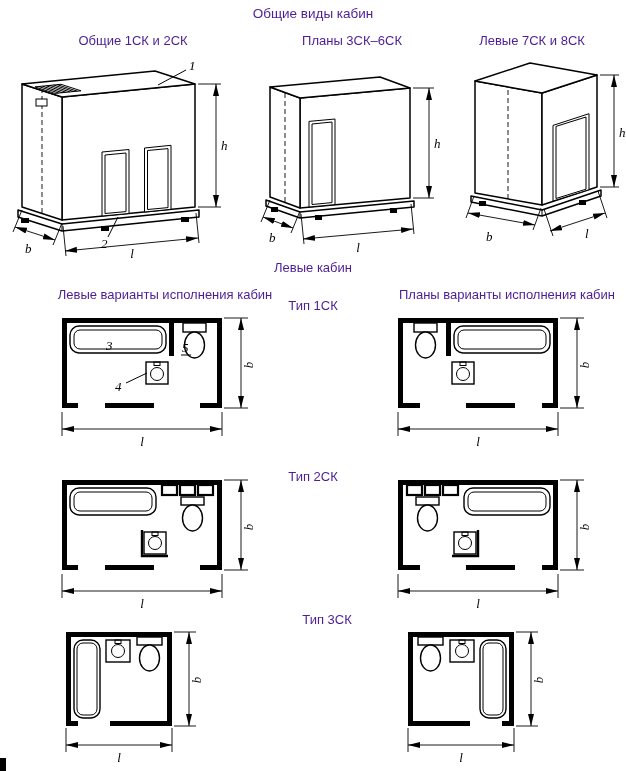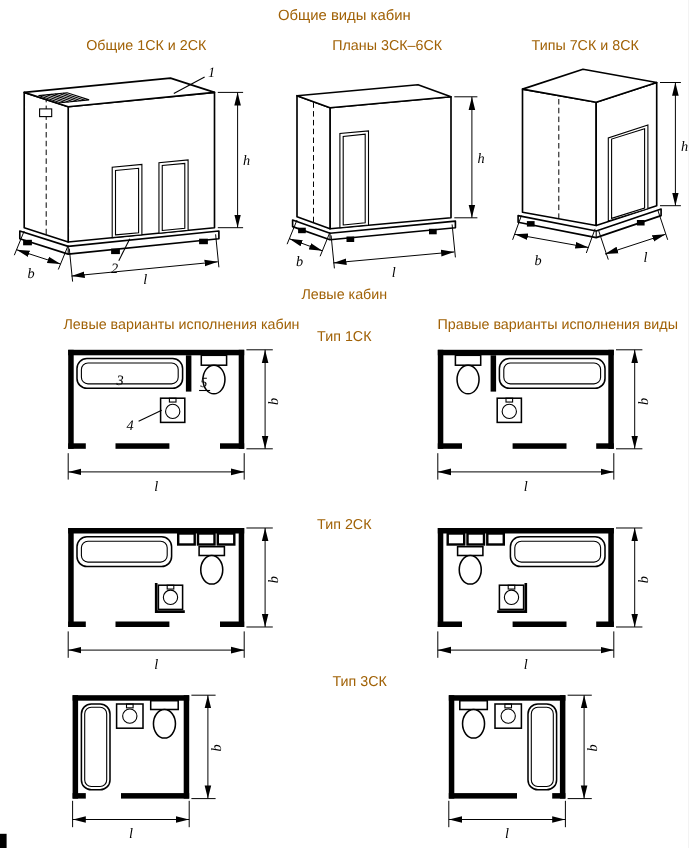--- a/index.html
+++ b/index.html
@@ -1,18 +1,18 @@
 <!DOCTYPE html>
 <html><head>
 <meta charset="utf-8">
 <style>
   html,body{margin:0;padding:0;background:#e8e8e8;}
   .page{position:relative;width:626px;height:771px;background:#fff;color:#000;
         font-family:"Liberation Sans",sans-serif;overflow:hidden;}
-  .t{position:absolute;white-space:nowrap;font-size:13px;color:#a16207;}
+  .t{position:absolute;white-space:nowrap;font-size:13px;color:#4c1d95;}
   .tc{transform:translateX(-50%);}
   .title{font-size:13.5px;}
   .small{font-size:13px;margin-left:20px;}
   svg.abs{position:absolute;overflow:visible;}
   svg text{font-family:"Liberation Serif",serif;font-style:italic;font-size:13px;fill:#000;}
   .fc{fill:#fff;stroke:#000;stroke-width:1.5;stroke-linejoin:round;}
   .thin{fill:none;stroke:#000;stroke-width:1;}
   .thinf{fill:#fff;stroke:#000;stroke-width:1;}
   .dim{fill:none;stroke:#000;stroke-width:0.9;}
   .dash{fill:none;stroke:#000;stroke-width:0.9;stroke-dasharray:5 3;}
@@ -123,21 +123,21 @@
         <line class="dim" x1="2" y1="98" x2="2" y2="122"></line>
         <line class="dim" x1="108" y1="98" x2="108" y2="122"></line>
         <line class="dim" x1="2" y1="115" x2="108" y2="115" marker-start="url(#arr)" marker-end="url(#arr)"></line>
       </g>
     </defs>
   </svg>
 
   <div class="t tc title" style="left:313px;top:6px">Общие виды кабин</div>
   <div class="t tc" style="left:133px;top:33px">Общие 1СК и 2СК</div>
   <div class="t tc" style="left:352px;top:33px">Планы 3СК–6СК</div>
-  <div class="t tc" style="left:532px;top:33px">Типы 7СК и 8СК</div>
+  <div class="t tc" style="left:532px;top:33px">Левые 7СК и 8СК</div>
 
   <svg class="abs" style="left:5px;top:50px" width="245" height="215" viewBox="0 0 245 215">
     <g>
       <polygon class="fc" points="13,160 57,174 194,160 194,167 57,181 13,167"></polygon>
       <line class="thin" x1="57" y1="174" x2="57" y2="181"></line>
       <rect class="ft" x="16" y="168" width="8" height="5"></rect>
       <rect class="ft" x="96" y="176" width="8" height="5"></rect>
       <rect class="ft" x="176" y="167" width="8" height="5"></rect>
     </g>
     <g>
@@ -262,21 +262,21 @@
     <g>
       <line class="dim" x1="92" y1="154" x2="101" y2="181"></line>
       <line class="dim" x1="146" y1="136" x2="155" y2="163"></line>
       <line class="dim" x1="98" y1="176" x2="153" y2="158" marker-start="url(#arr)" marker-end="url(#arr)"></line>
       <text x="133" y="183">l</text>
     </g>
   </svg>
 
   <div class="t tc" style="left:313px;top:260px">Левые кабин</div>
   <div class="t tc small" style="left:145px;top:287px">Левые варианты исполнения кабин</div>
-  <div class="t tc small" style="left:487px;top:287px">Правые варианты исполнения виды</div>
+  <div class="t tc small" style="left:487px;top:287px">Планы варианты исполнения кабин</div>
   <div class="t tc" style="left:313px;top:298px">Тип 1СК</div>
   <div class="t tc" style="left:313px;top:469px">Тип 2СК</div>
   <div class="t tc" style="left:327px;top:612px">Тип 3СК</div>
 
   <svg class="abs" style="left:60px;top:316px" width="205" height="140" viewBox="0 0 205 140">
     <use href="#plan1" transform="translate(2,2)"></use>
     <use href="#dimsA"></use>
     <text x="46" y="34">3</text>
     <line class="thin" x1="66" y1="67" x2="87" y2="57"></line>
     <text x="55" y="75">4</text>

